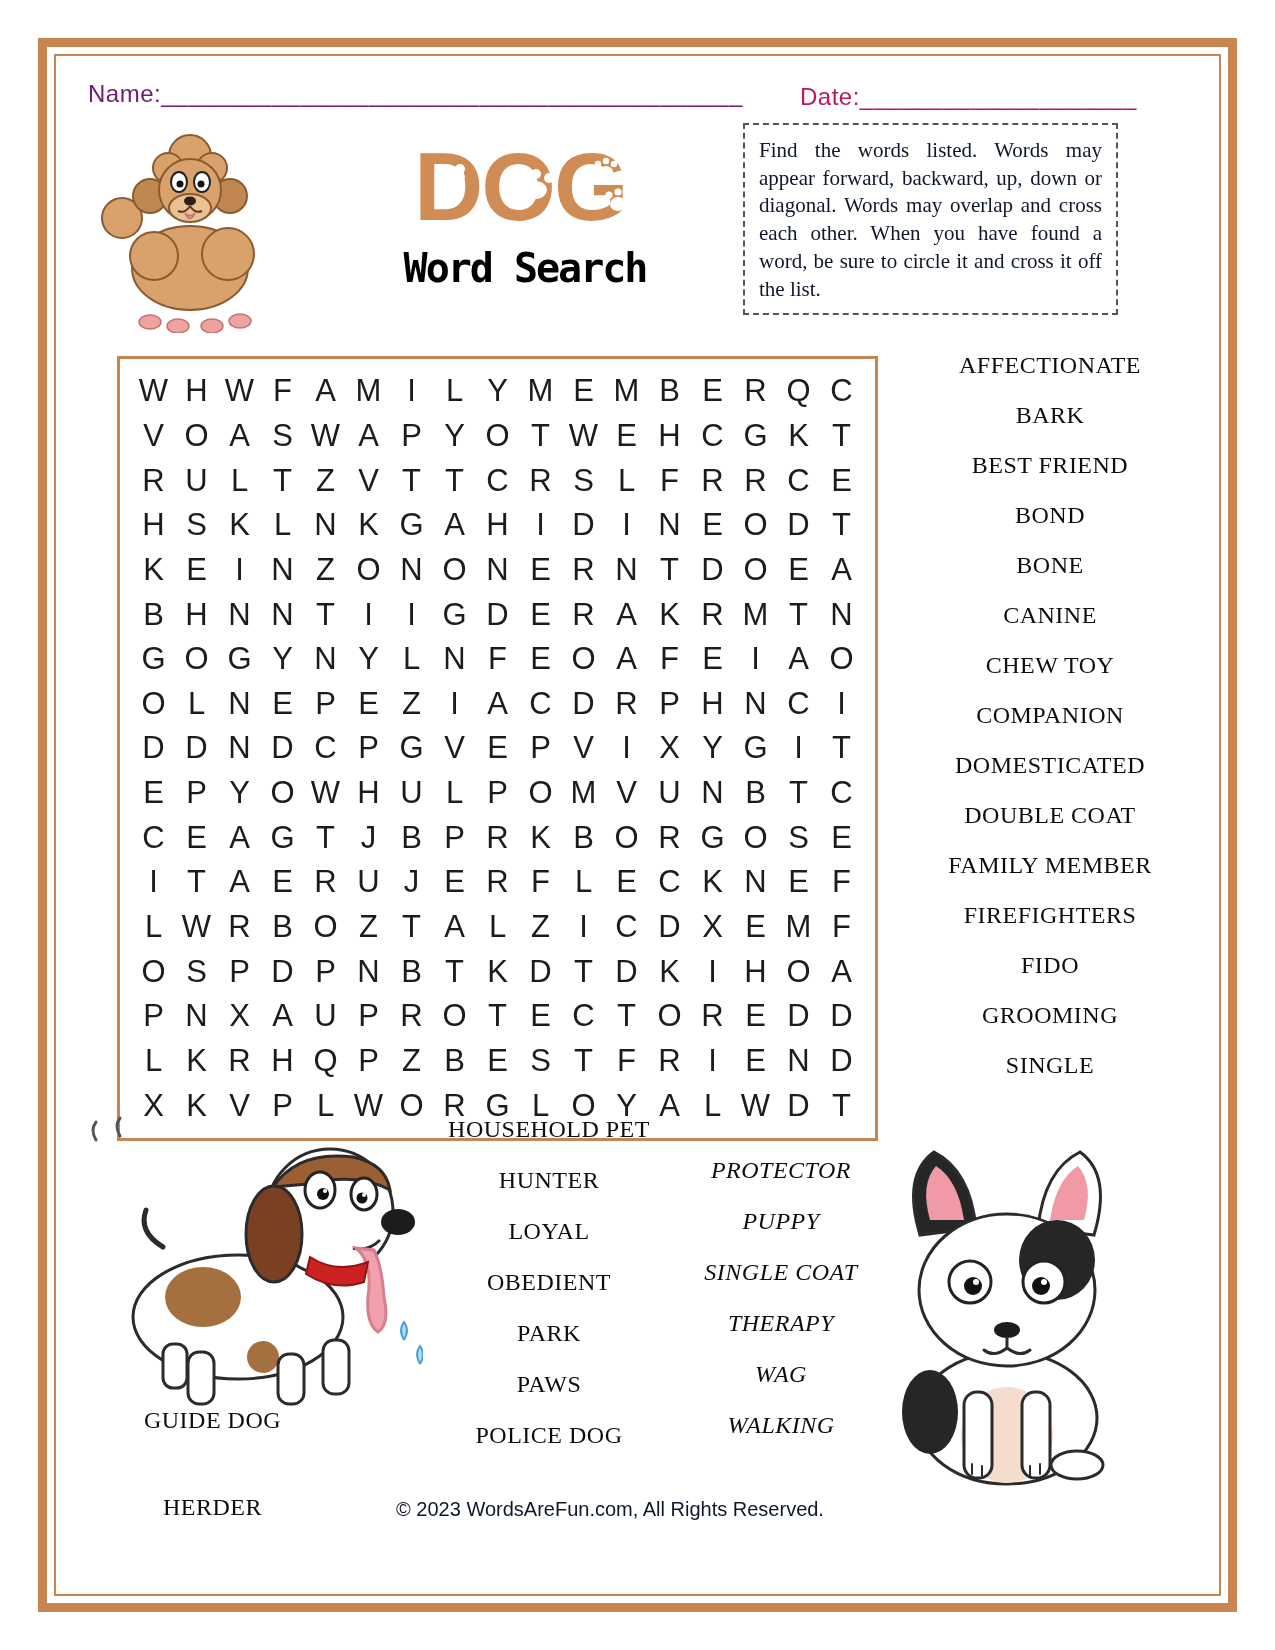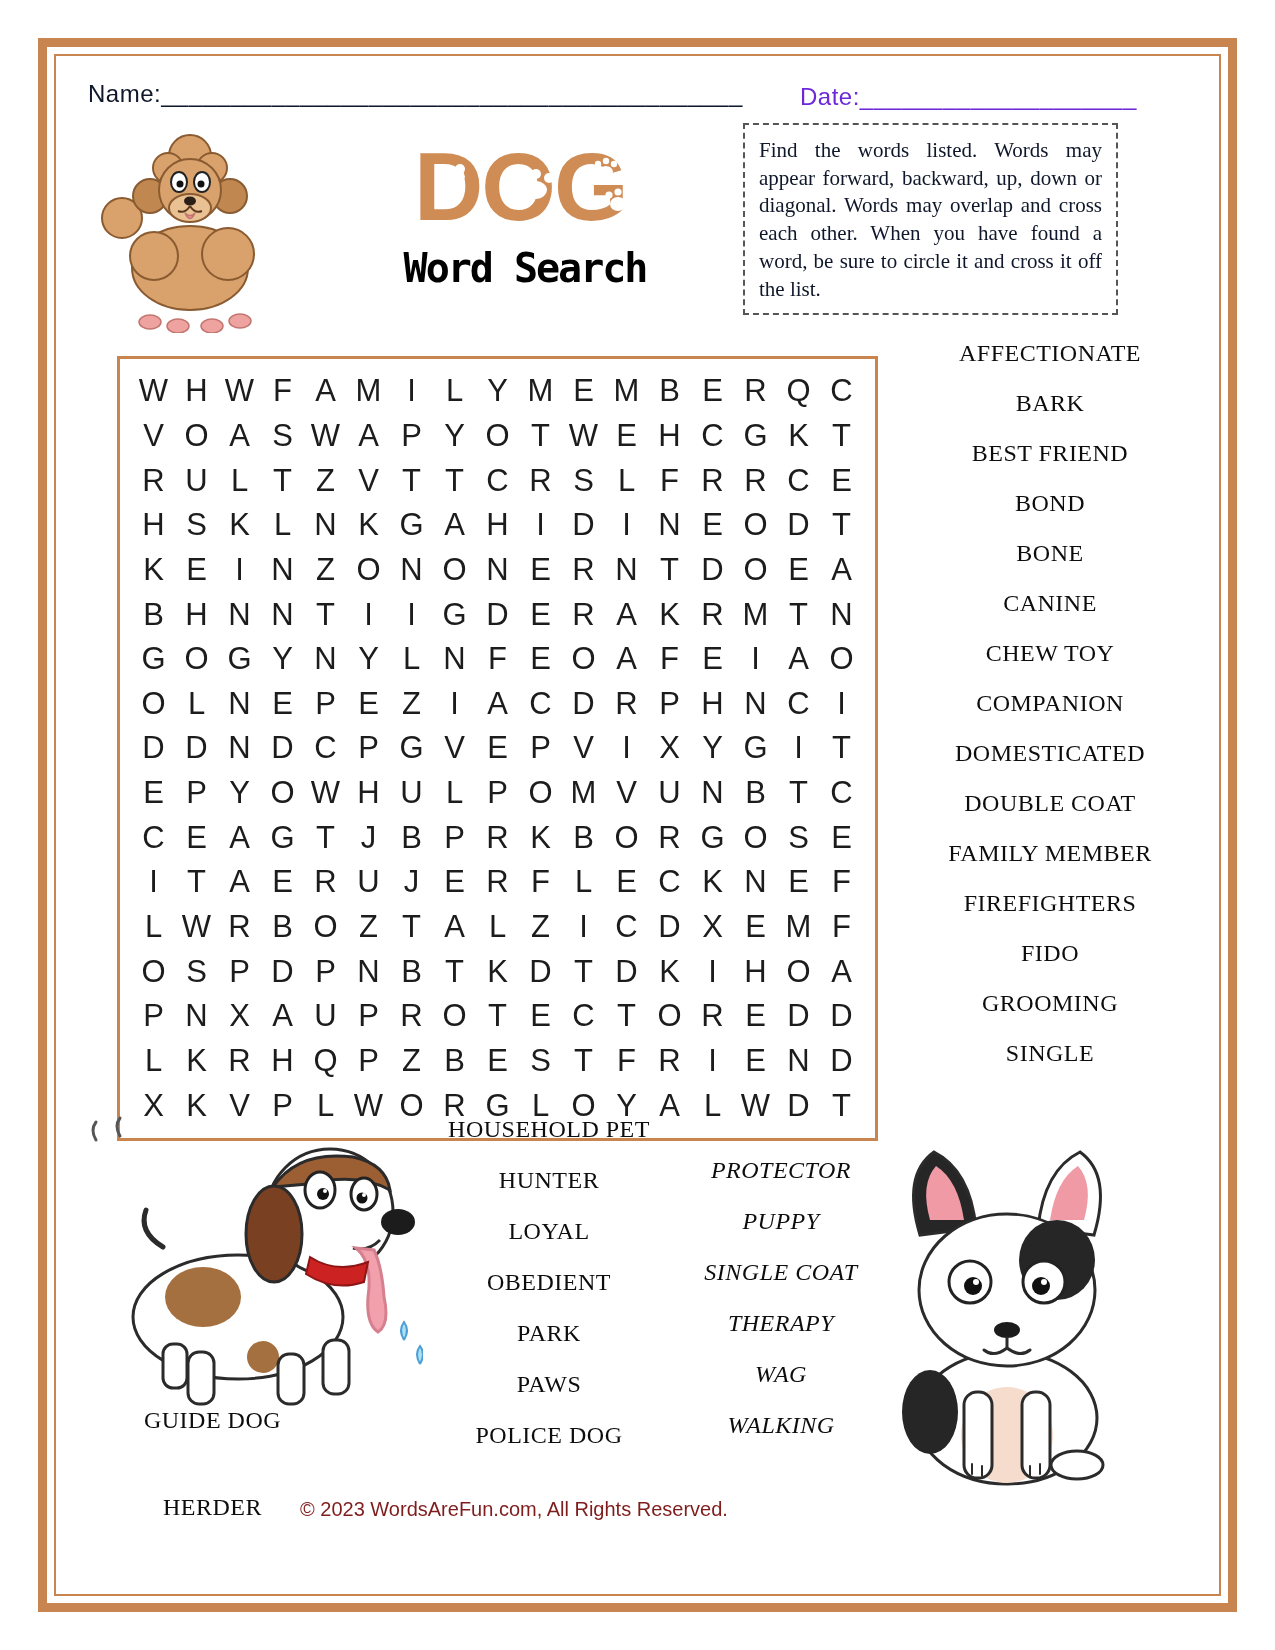--- a/index.html
+++ b/index.html
@@ -4,22 +4,22 @@
 <style>
   * { margin:0; padding:0; box-sizing:border-box; }
   html,body { background:#fff; }
   .page {
     position:relative; width:1275px; height:1650px; background:#fff;
     font-family:"Liberation Sans", sans-serif; overflow:hidden;
   }
   .frame-outer { position:absolute; inset:38px; border:9px solid #C9854F; pointer-events:none; }
   .frame-inner { position:absolute; inset:54px; border:2px solid #C9854F; pointer-events:none; }
 
-  .name-line { position:absolute; left:88px; top:80px; font-size:24px; color:#0f172a; letter-spacing:0.5px; }
-  .date-line { position:absolute; left:800px; top:83px; font-size:24px; color:#6d28d9; letter-spacing:0.5px; }
+  .name-line { position:absolute; left:88px; top:80px; font-size:24px; color:#701a75; letter-spacing:0.5px; }
+  .date-line { position:absolute; left:800px; top:83px; font-size:24px; color:#be185d; letter-spacing:0.5px; }
 
   .title-dog-svg { position:absolute; left:418px; top:138px; }
   .word-search {
     position:absolute; left:330px; top:245px; width:390px; text-align:center;
     font-family:"DejaVu Sans Mono", monospace; font-weight:bold; font-size:40px;
     letter-spacing:-2px; color:#000;
   }
 
   .instructions {
     position:absolute; left:743px; top:123px; width:375px; height:192px;
@@ -42,32 +42,32 @@
   }
 
   .word-col {
     position:absolute; display:flex; flex-direction:column;
     font-family:"Liberation Serif", serif; color:#0d0d0d;
   }
   .word-col .word {
     display:flex; align-items:center; justify-content:center;
     font-size:24px; letter-spacing:0.5px; white-space:nowrap;
   }
-  .col-right  { left:885px; top:328px;  width:330px;text-align:center; }
+  .col-right  { left:885px; top:340px;  width:330px;text-align:center; }
   .col-right .word { height:50px; }
   .col-mid    { left:419px; top:1104px; width:260px; }
   .col-mid .word { height:51px; }
   .col-far    { left:651px; top:1145px; width:260px; }
   .col-far .word { height:51px;font-style:italic; }
   .col-left   { left:110px; top:1394px; width:205px;gap:35px; }
   .col-left .word { height:52px; }
 
   .copyright {
-    position:absolute; left:300px; top:1498px; width:620px; text-align:left;
-    font-size:20px; color:#7f1d1d;
+    position:absolute; left:300px; top:1498px; width:620px; text-align:center;
+    font-size:20px; color:#0f172a;
   }
 
   .poodle-svg   { position:absolute; left:92px;  top:118px; }
   .beagle-svg   { position:absolute; left:68px;  top:1112px; }
   .frenchie-svg { position:absolute; left:872px; top:1140px; }
 </style>
 </head>
 <body>
 
 <div class="page">

